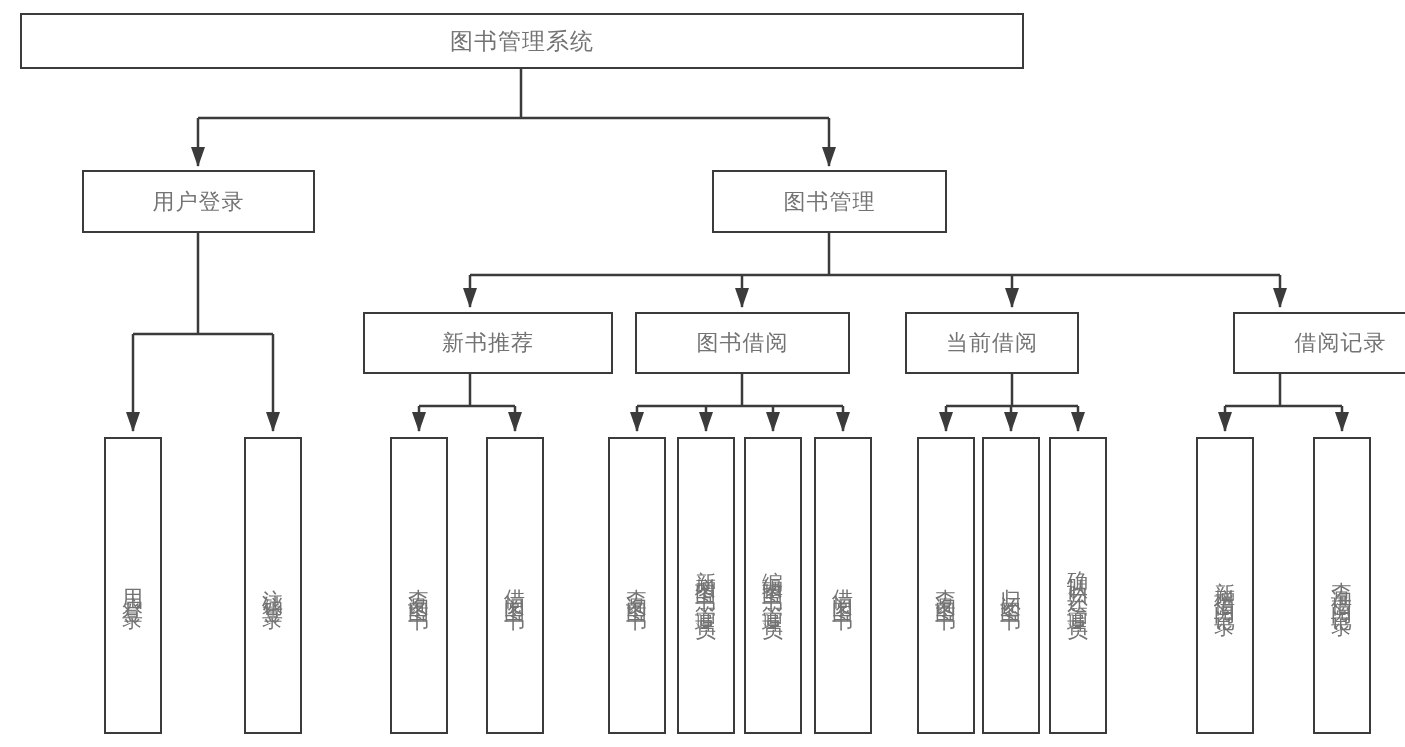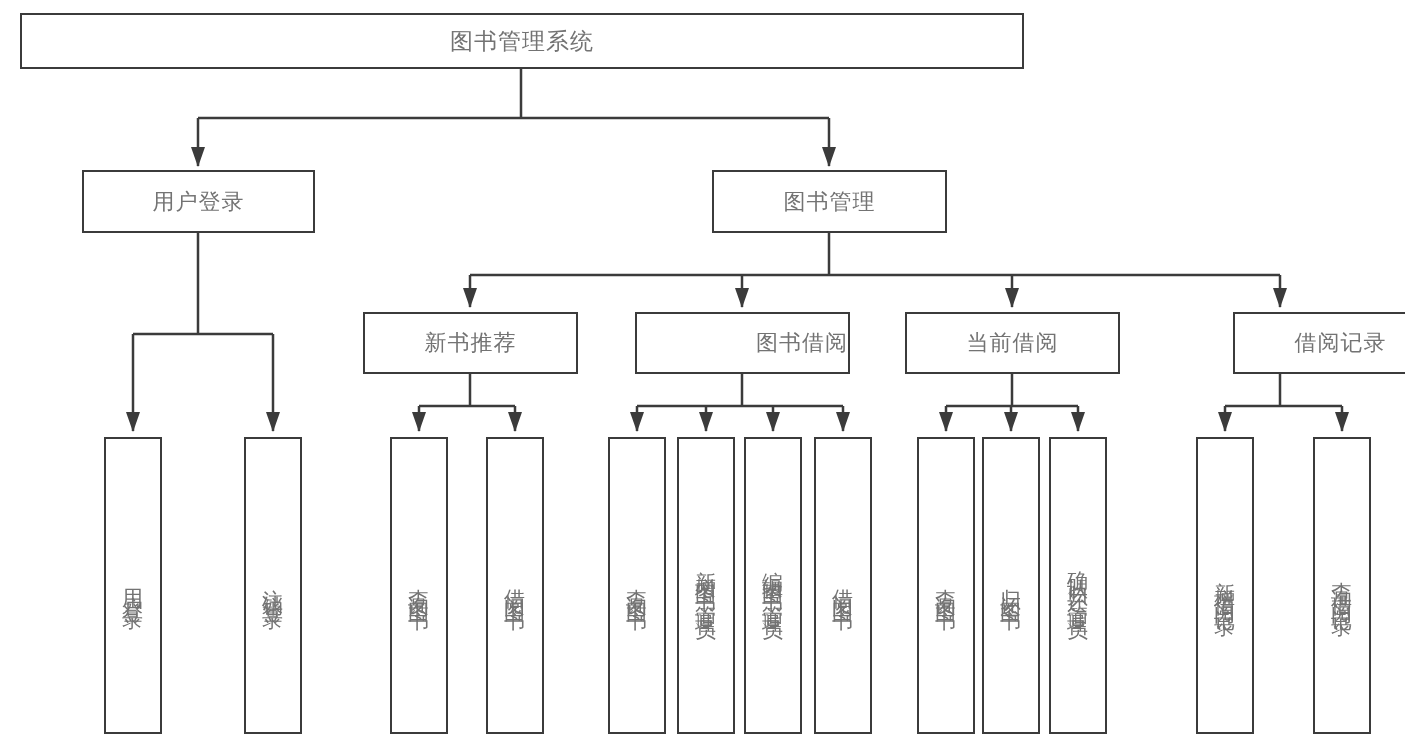--- a/index.html
+++ b/index.html
@@ -108,27 +108,27 @@
     <span class="hlabel">图书管理系统</span>
   </div>
 
   <div class="box" style="left:82px; top:170px; width:233px; height:63px;">
     <span class="hlabel">用户登录</span>
   </div>
   <div class="box" style="left:712px; top:170px; width:235px; height:63px;">
     <span class="hlabel">图书管理</span>
   </div>
 
-  <div class="box" style="left:363px; top:312px; width:215px; height:62px;">
+  <div class="box" style="left:363px; top:312px; width:250px; height:62px;">
     <span class="hlabel">新书推荐</span>
   </div>
-  <div class="box" style="left:635px; top:312px; width:215px; height:62px;justify-content:flex-end;">
+  <div class="box" style="left:635px; top:312px; width:215px; height:62px;">
     <span class="hlabel">图书借阅</span>
   </div>
-  <div class="box" style="left:905px; top:312px; width:215px; height:62px;">
+  <div class="box" style="left:905px; top:312px; width:174px; height:62px;">
     <span class="hlabel">当前借阅</span>
   </div>
   <div class="box" style="left:1233px; top:312px; width:215px; height:62px;">
     <span class="hlabel">借阅记录</span>
   </div>
 
   <div class="box leaf" style="left:104px; top:437px; width:58px; height:297px;">
     <span class="vlabel">用户登录</span>
   </div>
   <div class="box leaf" style="left:244px; top:437px; width:58px; height:297px;">

